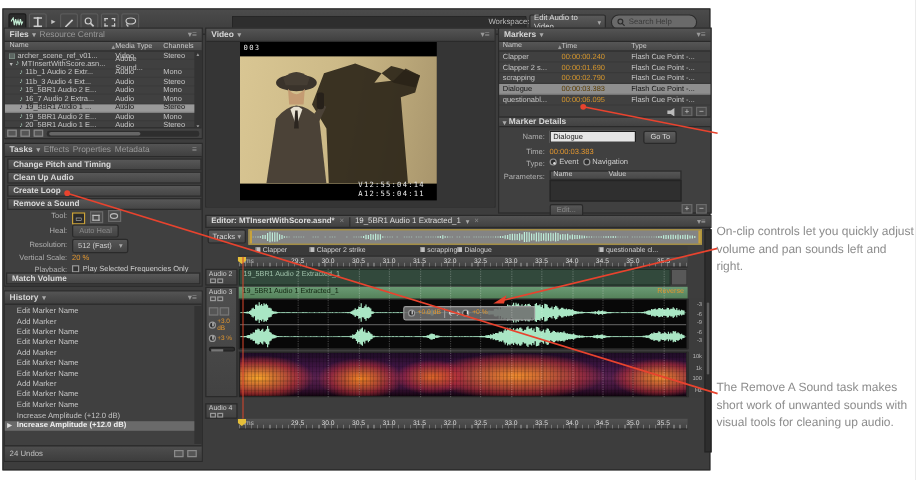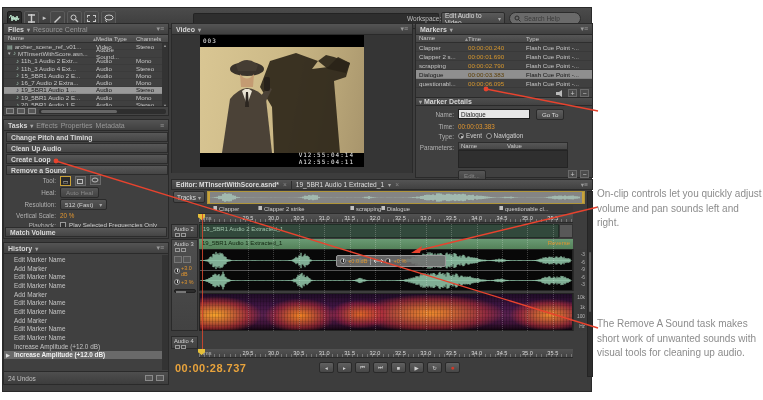--- a/index.html
+++ b/index.html
@@ -608,33 +608,20 @@
         <span class="tick" style="left: 201.4px;">32.5</span>
         <span class="tick" style="left: 226.8px;">33.0</span>
         <span class="tick" style="left: 252.2px;">33.5</span>
         <span class="tick" style="left: 277.6px;">34.0</span>
         <span class="tick" style="left: 303px;">34.5</span>
         <span class="tick" style="left: 328.4px;">35.0</span>
         <span class="tick" style="left: 353.8px;">35.5</span>
       </div>
   <div class="phead-mark" style="top:341px;"></div>
 
-  <div class="transport">
-    <span class="tc-big">00:00:28.737</span>
-    <div class="tbtns" id="transport-buttons">
-          <div class="tpb">◂</div>
-          <div class="tpb">▸</div>
-          <div class="tpb">⏮</div>
-          <div class="tpb">⏭</div>
-          <div class="tpb">■</div>
-          <div class="tpb">▶</div>
-          <div class="tpb">↻</div>
-          <div class="tpb rec">●</div>
-        </div>
-  </div>
   <div class="escroll">
         <i></i>
       </div>
 </div>
 
 <svg class="overlay" width="763" height="400">
   <line x1="486" y1="89" x2="598" y2="111" stroke="#e8432e" stroke-width="1.4"></line>
   <circle cx="486" cy="89" r="2.4" fill="#e8432e"></circle>
   <line x1="598" y1="207" x2="416" y2="251" stroke="#e8432e" stroke-width="1.4"></line>
   <polygon points="411,253 422,246 420,253" fill="#e8432e"></polygon>

